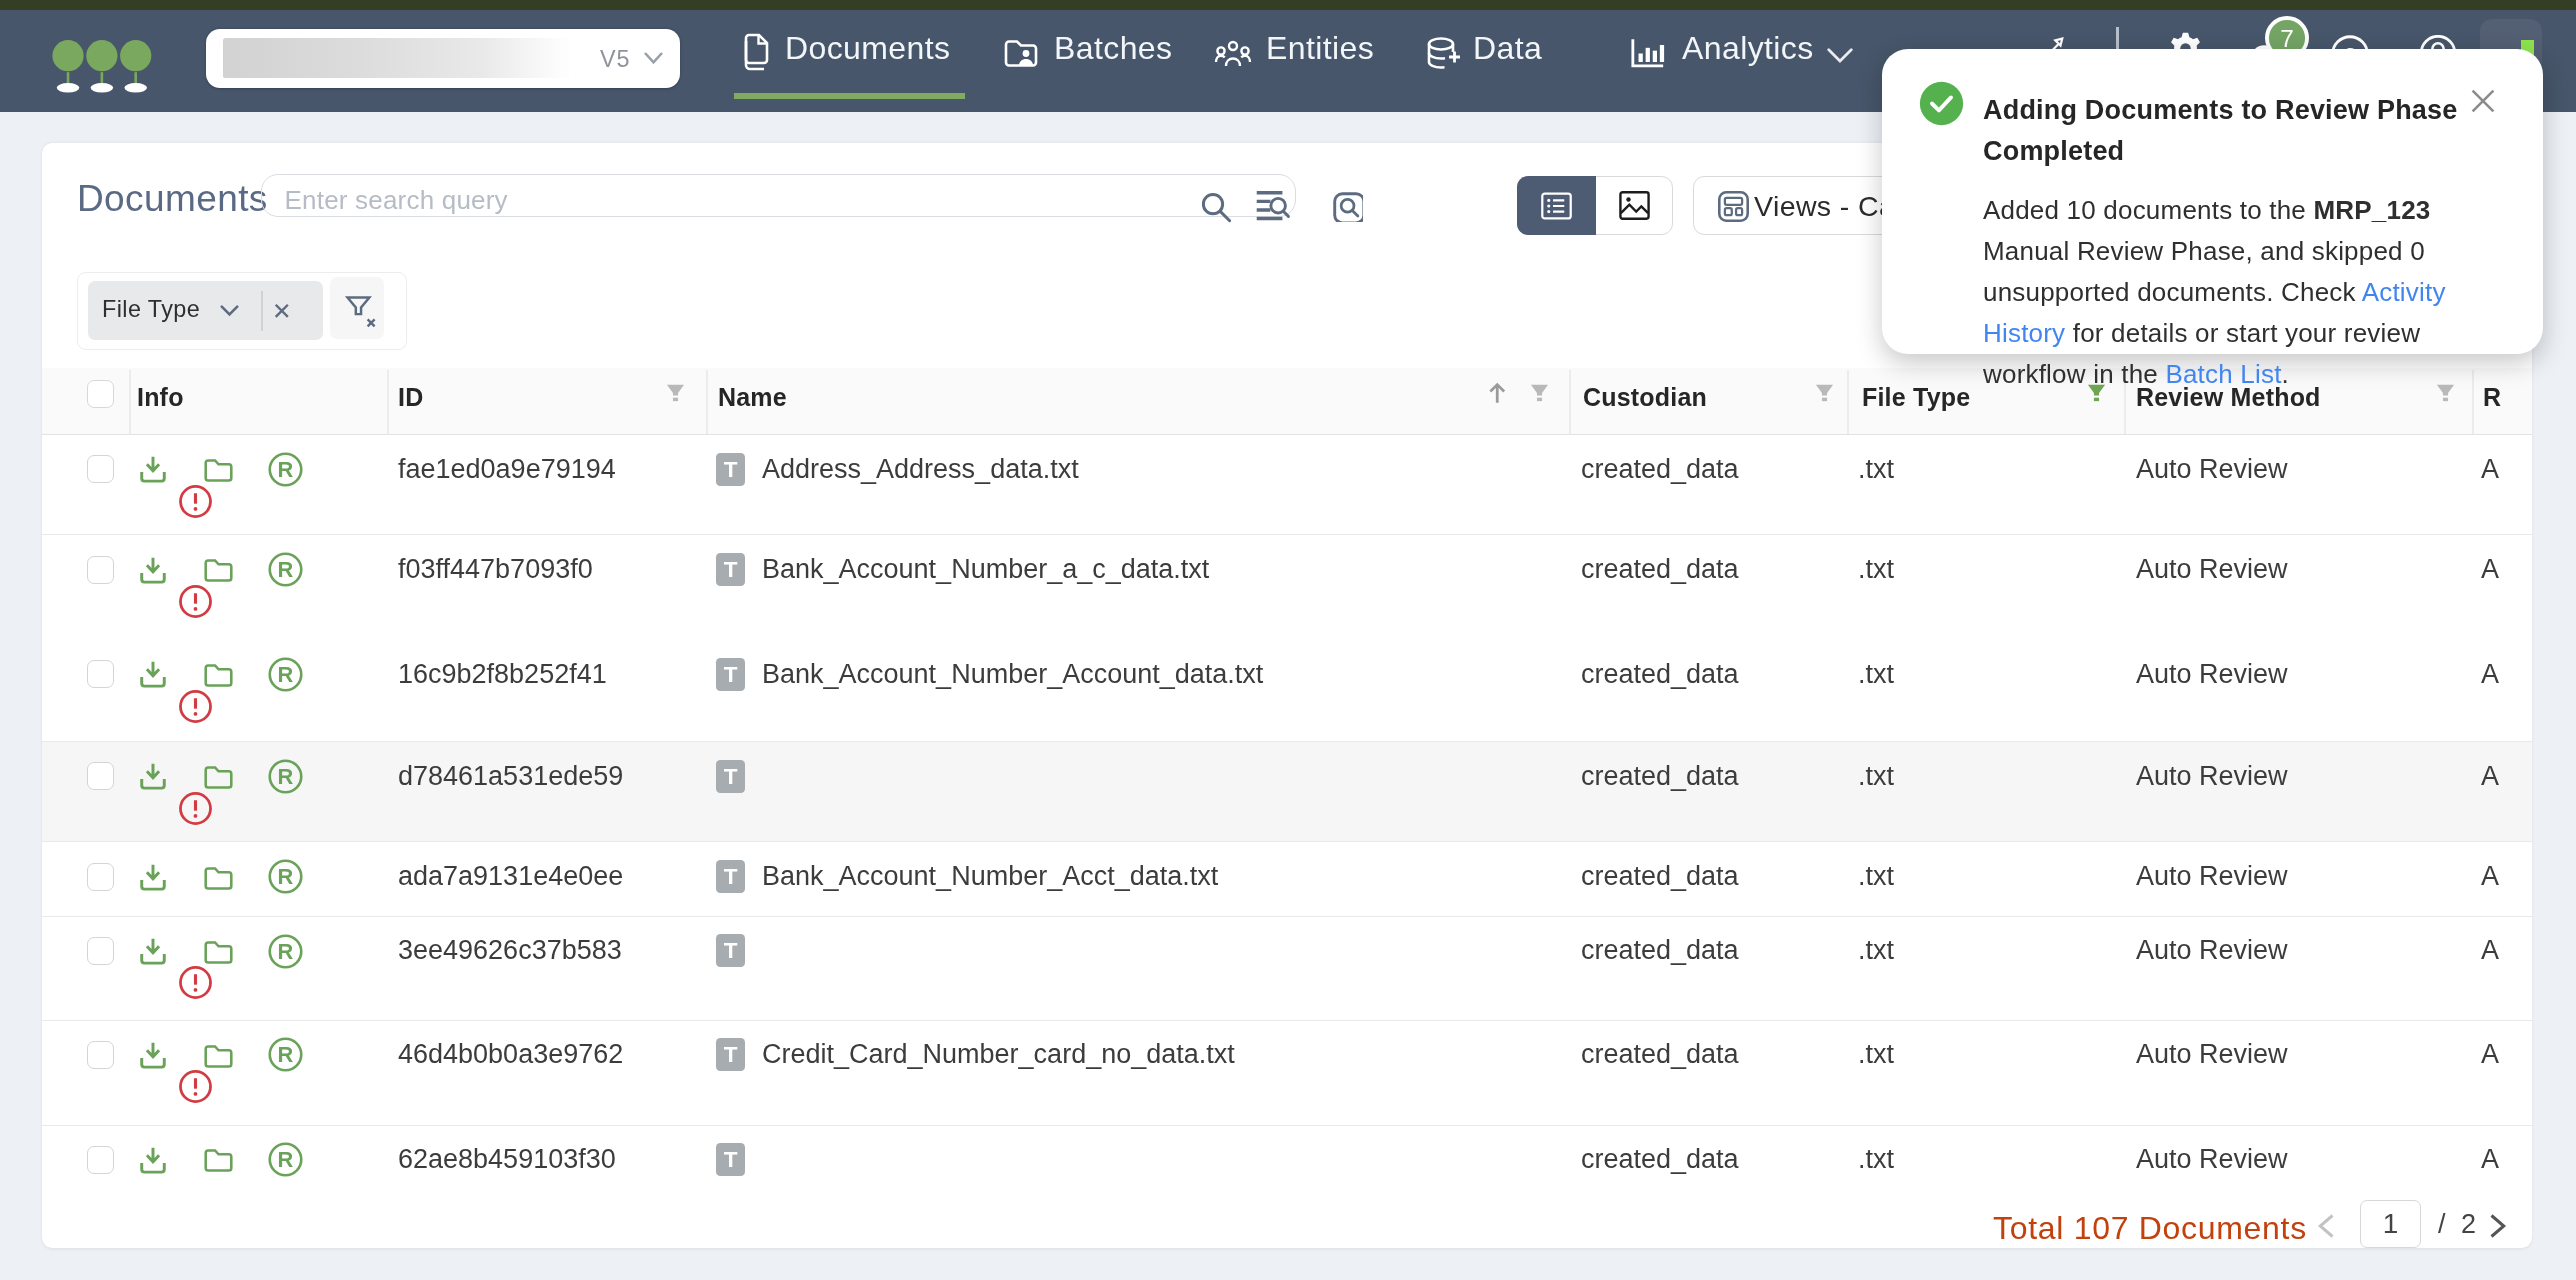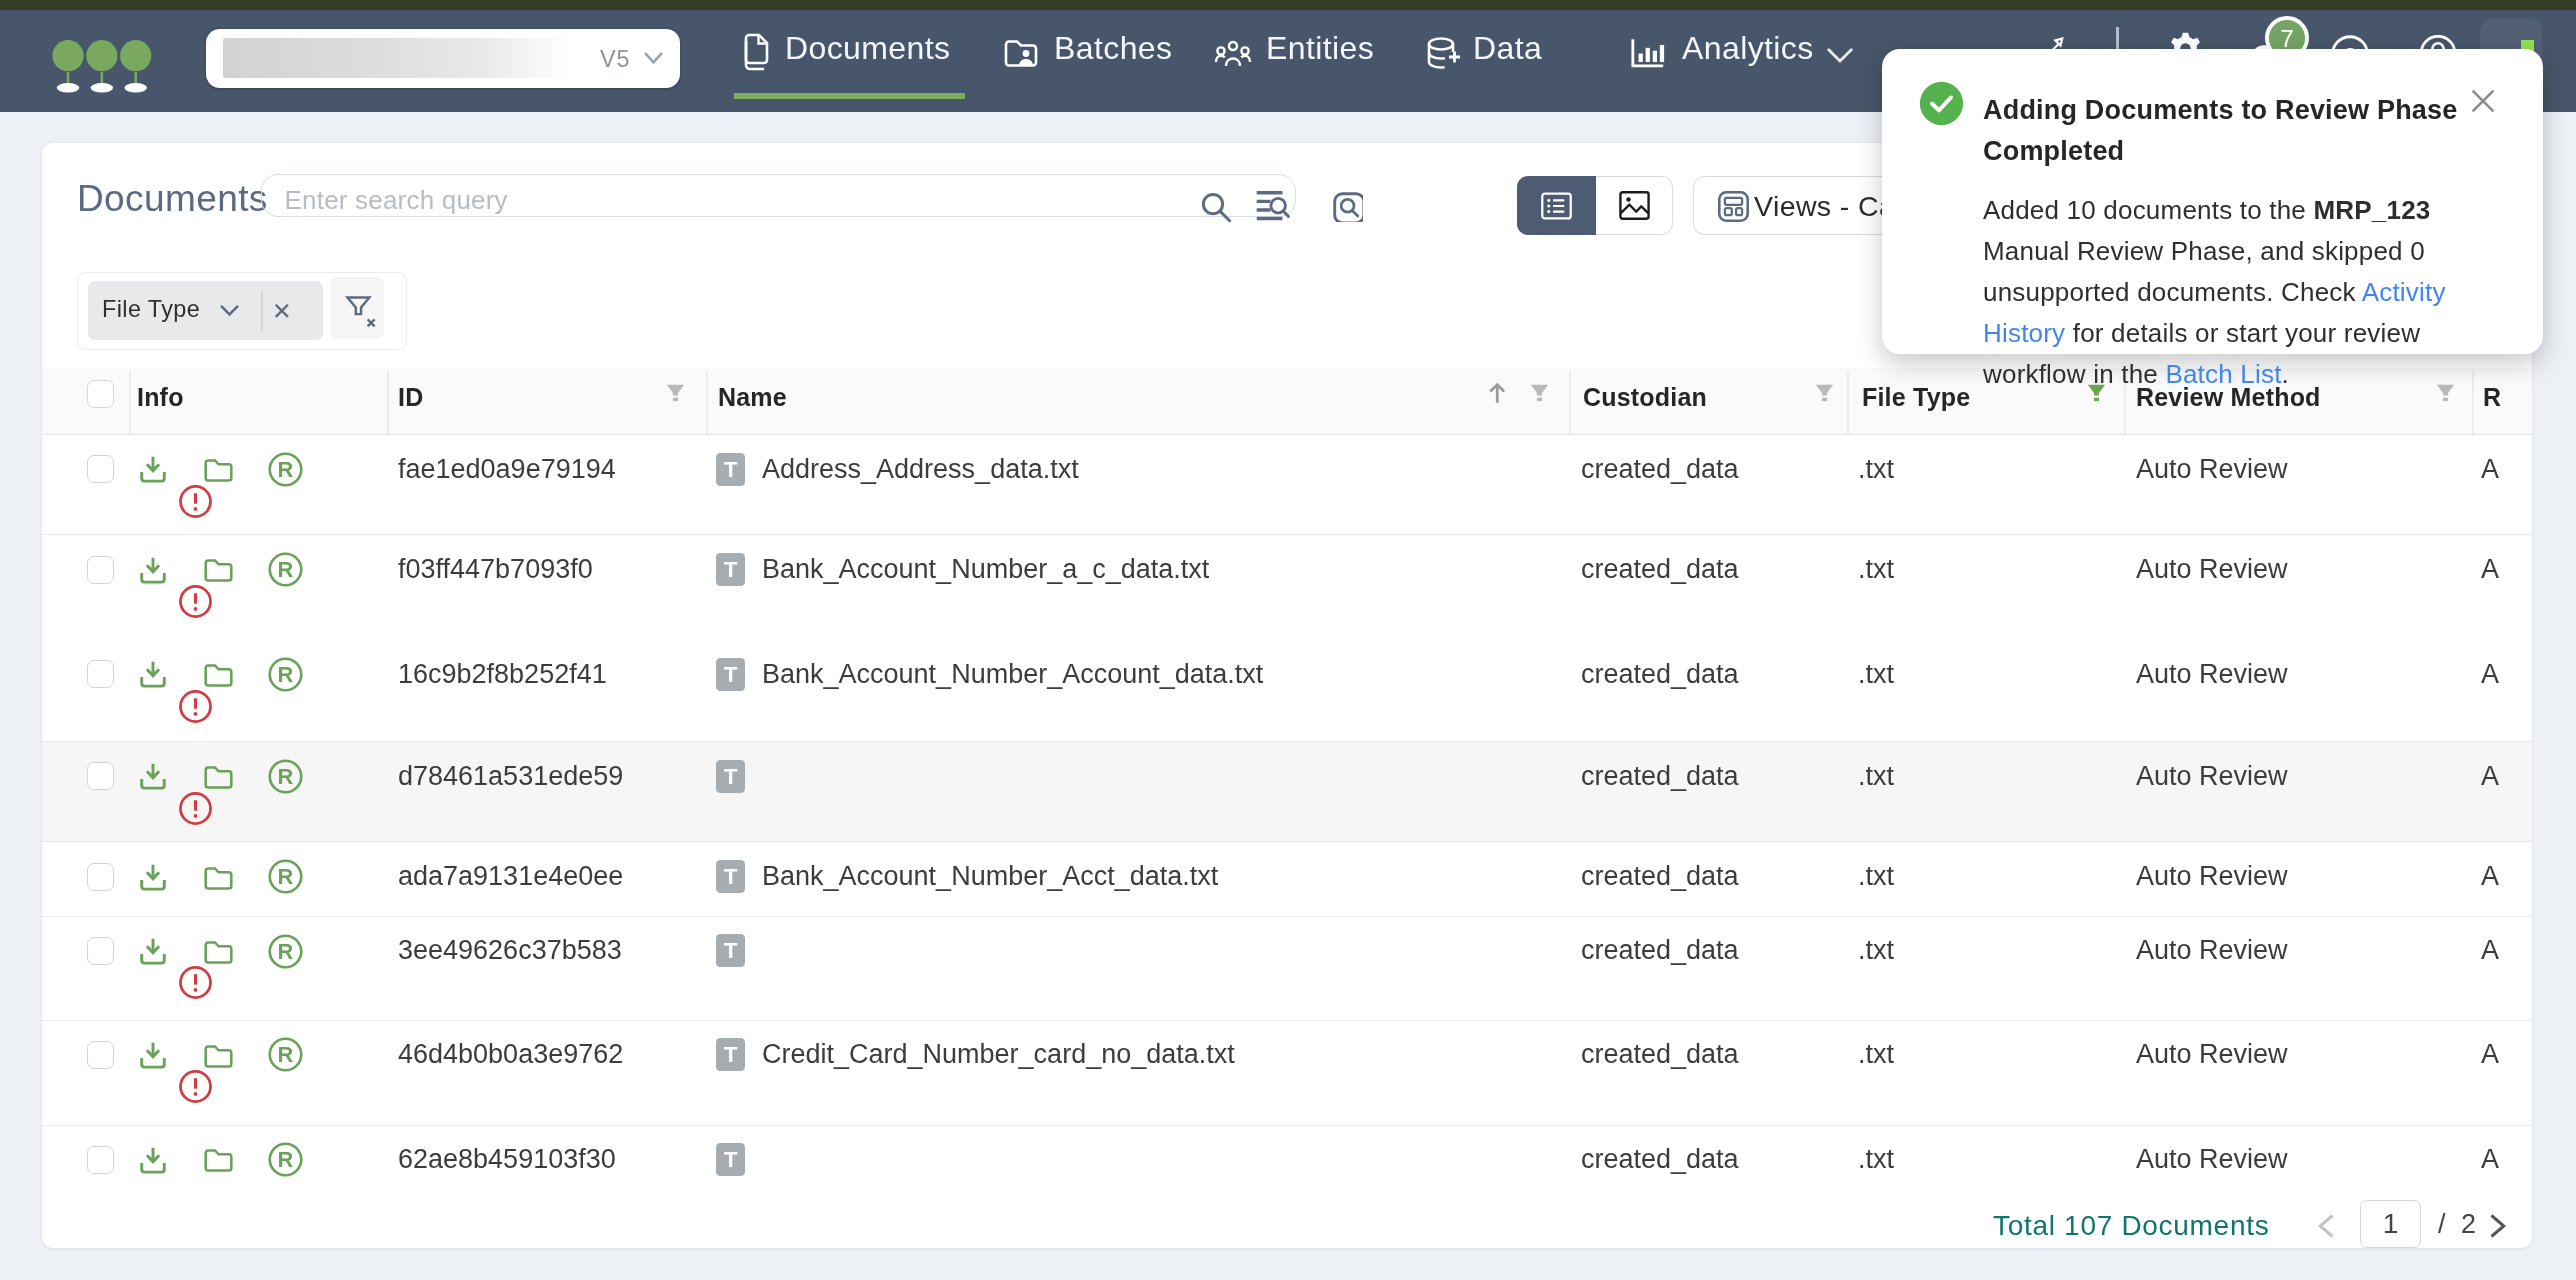--- a/index.html
+++ b/index.html
@@ -23,23 +23,23 @@
 #chiptx{left:60px;top:153px;font-size:23.4px;color:#2f2f2f;letter-spacing:0.4px}
 #chipdiv{left:219px;top:148px;width:1.7px;height:40px;background:#d2d2d2}
 #fxbtn{left:288px;top:134px;width:54px;height:62px;background:#f6f6f6;border-radius:7px}
 #thead{left:0px;top:225px;width:2490px;height:67px;background:#fafafa;border-bottom:1.7px solid #e3e3e3}
 .vsep{top:227px;width:1.7px;height:64px;background:#efebe9}
 .th{top:240px;font-size:25px;font-weight:700;color:#262626;letter-spacing:0.2px;white-space:nowrap}
 .cbx{width:26px;height:26px;border:1.7px solid #d8d8d8;border-radius:5.2px;background:#fff}
 .row{left:0;width:2490px;background:#fff;border-bottom:1.7px solid #e9e9e9}
 .cell{font-size:27px;color:#3c3c3c;white-space:nowrap}
 .ticon{width:29px;height:33px;background:#a7acb1;border-radius:4.3px;color:#fff;font-size:22.5px;font-weight:700;text-align:center;line-height:33px}
-#pager{font-size:28px;color:#0f766e;letter-spacing:0.7px}
+#pager{font-size:32px;color:#c2410c;letter-spacing:0.7px}
 #pgbox{width:61px;height:48px;border:1.7px solid #d8d8d8;border-radius:7px;background:#fff;text-align:center;line-height:45px;font-size:28px;color:#444}
-#toast{left:1882px;top:49px;width:661px;height:305px;background:#fff;border-radius:18px;box-shadow:0 8.7px 26px rgba(0,0,0,.22)}
+#toast{left:1882px;top:49px;width:661px;height:305px;background:#fff;border-radius:26px;box-shadow:0 8.7px 26px rgba(0,0,0,.22)}
 #ttitle{left:101px;top:41px;width:484px;font-size:27px;font-weight:600;color:#262626;line-height:41px;letter-spacing:0.2px}
 #tbody{left:101px;top:141px;width:541px;font-size:26px;color:#2f2f2f;line-height:41px;letter-spacing:0.2px}
 #tbody a{color:#4186f0;text-decoration:none}
 </style></head><body>
 <div class="abs" id="strip"></div>
 <div class="abs" id="nav"></div>
 <svg class="abs" style="left:42px;top:33px" width="118" height="61" viewBox="0 0 136 70" fill="none">
     <circle cx="30" cy="26" r="18" fill="#7aa85e"></circle>
     <rect x="28.5" y="45" width="3" height="17" fill="#7aa85e"></rect>
     <ellipse cx="30" cy="63" rx="13" ry="5.5" fill="#fff"></ellipse>

